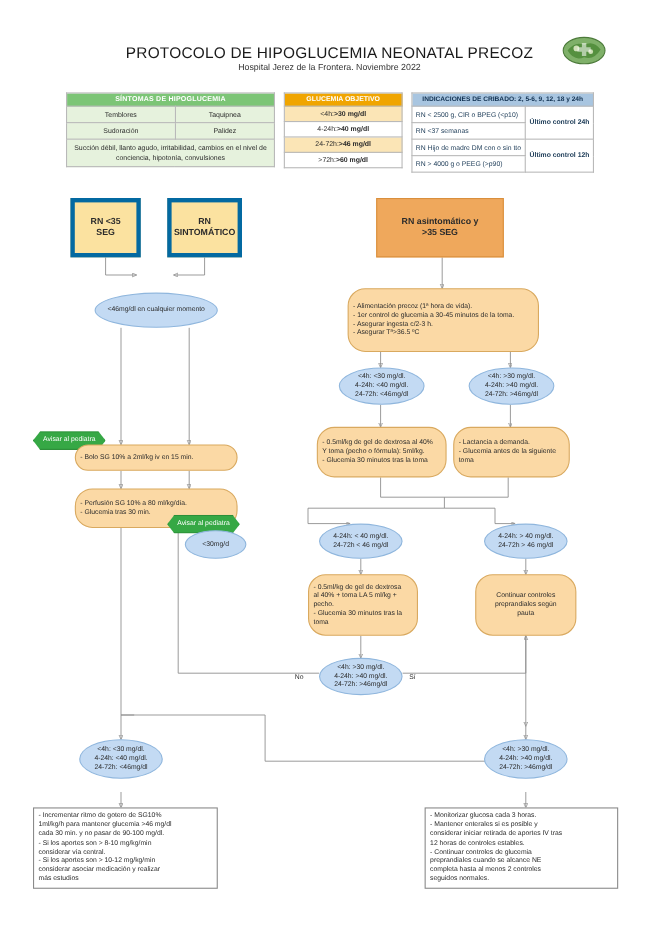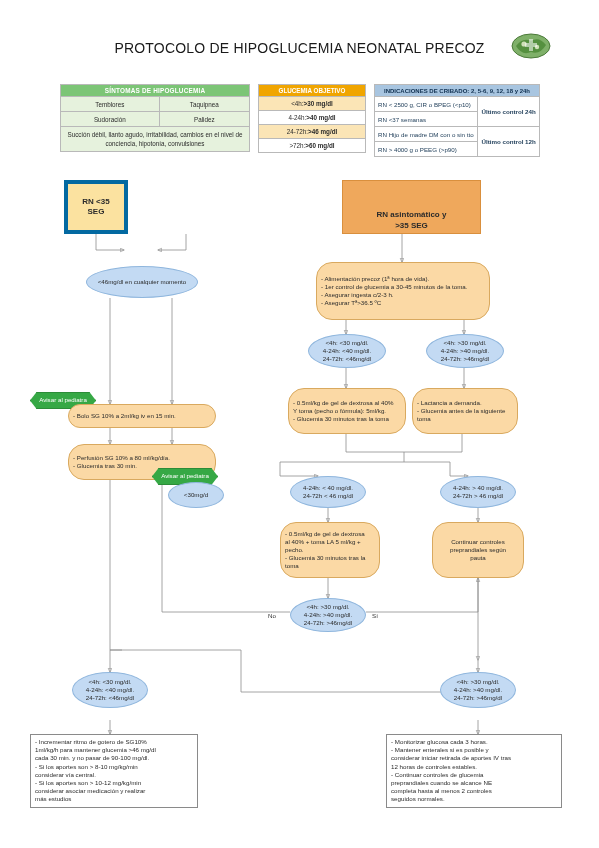--- a/index.html
+++ b/index.html
@@ -80,20 +80,21 @@
             pointer-events:none;}
   svg.wires line,svg.wires path,svg.wires polyline{
     stroke:#8d8d8d;stroke-width:.8px;fill:none;}
 </style>
 </head>
 <body>
 
 <div id="page">
 
   <div class="title">PROTOCOLO DE HIPOGLUCEMIA NEONATAL PRECOZ</div>
+  <div class="subtitle">Hospital Jerez de la Frontera. Noviembre 2022</div>
 
   <svg class="logo" viewBox="0 0 42 32">
     <ellipse cx="21" cy="16" rx="19" ry="12" fill="#7fb069" stroke="#4c7a3a" stroke-width="1"></ellipse>
     <path d="M6 16 Q13 7 21 11 Q29 6 36 15 Q30 25 21 22 Q12 26 6 16 Z" fill="#55903f"></path>
     <circle cx="14" cy="14" r="2.6" fill="#cfe0b8"></circle>
     <circle cx="27" cy="17" r="2.2" fill="#cfe0b8"></circle>
     <path d="M19 9 L23 9 L23 13 L27 13 L27 17 L23 17 L23 21 L19 21 L19 17 L15 17 L15 13 L19 13 Z" fill="#ffffff" opacity=".55"></path>
   </svg>
 
   <table class="tbl-sym">
@@ -212,22 +213,26 @@
 
     <polyline points="110,720 110,734" marker-end="url(#ar)"></polyline>
     <polyline points="478,720 478,734" marker-end="url(#ar)"></polyline>
   </svg>
 
   <div class="node rect" style="left:64px;top:180px;width:64px;height:54px;">
     <div class="n-txt b">RN &lt;35
 SEG</div>
   </div>
 
-
-  <div class="node rect-o" style="left:342px;top:180px;width:139px;height:54px;align-items:flex-end;">
+  <div class="node rect" style="left:152px;top:180px;width:68px;height:54px;">
+    <div class="n-txt b">RN
+SINTOMÁTICO</div>
+  </div>
+
+  <div class="node rect-o" style="left:342px;top:180px;width:116px;height:54px;">
     <div class="n-txt b">RN asintomático y
 &gt;35 SEG</div>
   </div>
 
   <div class="node oval" style="left:86px;top:266px;width:112px;height:32px;">
     <div class="n-txt">&lt;46mg/dl en cualquier momento</div>
   </div>
 
   <div class="node hexa" style="left:30px;top:392px;width:66px;height:17px;">
     <div class="n-txt" style="color:#fff;">Avisar al pediatra</div>

